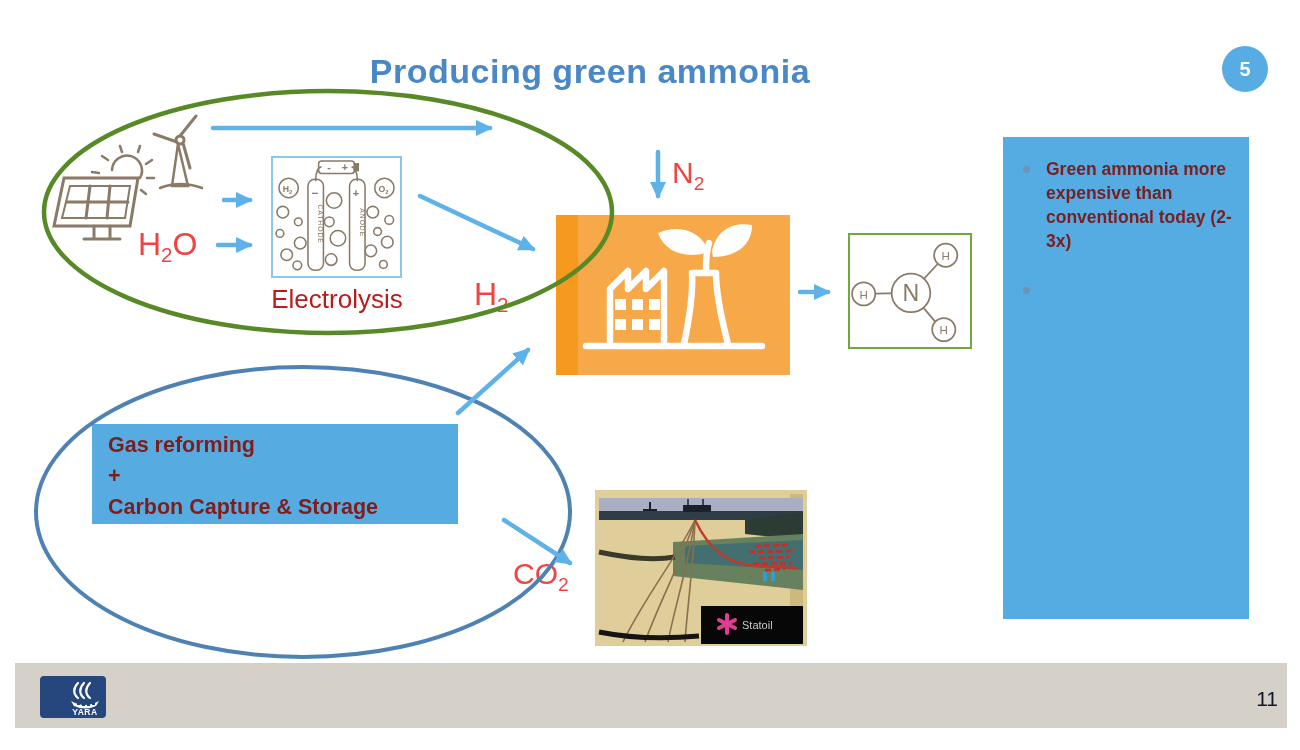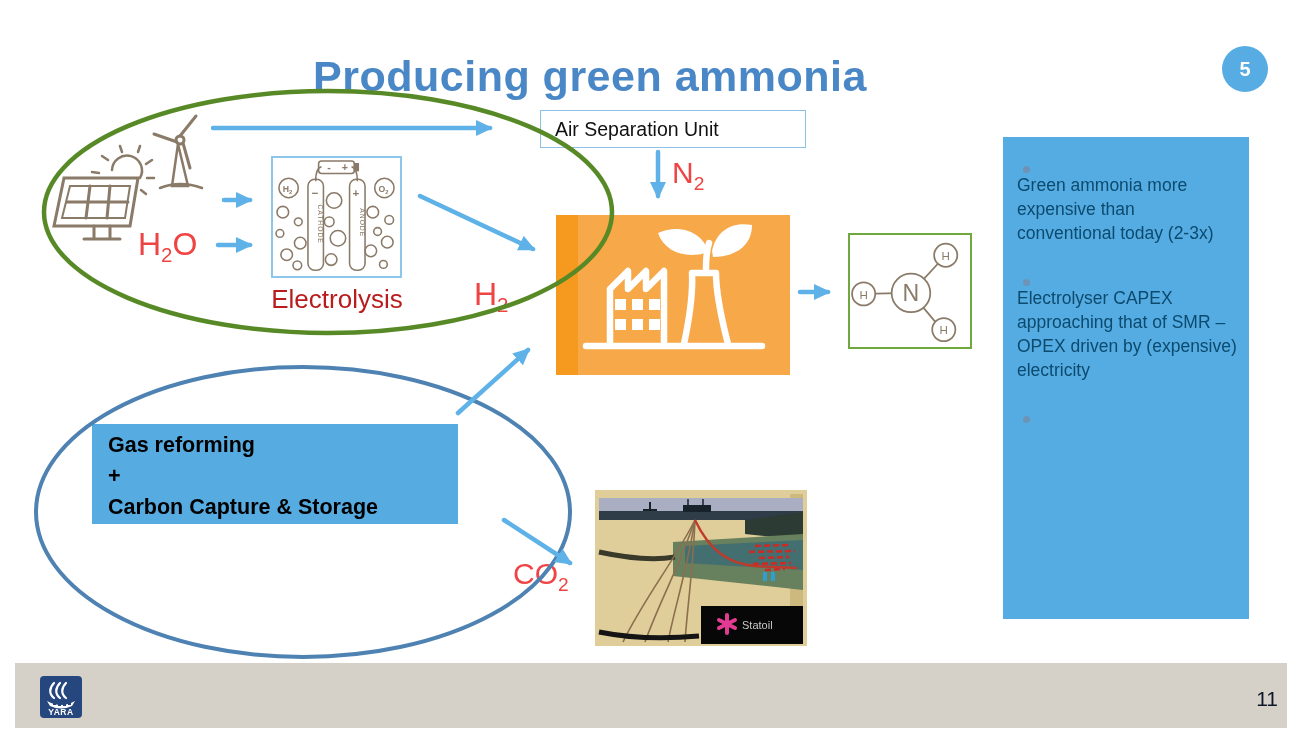--- a/index.html
+++ b/index.html
@@ -2,21 +2,21 @@
 <html><head>
 <meta charset="utf-8">
 <style>
   html,body{margin:0;padding:0;background:#fff;}
   .slide{position:relative;width:1300px;height:750px;background:#ffffff;
          font-family:"Liberation Sans",sans-serif;overflow:hidden;}
   .abs{position:absolute;}
 
   
   .title{left:260px;top:52px;width:660px;text-align:center;
-         font-size:43px;font-weight:bold;color:#4a87c6;letter-spacing:0.5px;}
+         font-size:34px;font-weight:bold;color:#4a87c6;letter-spacing:0.5px;}
 
   
   .badge{left:1222px;top:46px;width:46px;height:46px;border-radius:50%;
          background:#57ace3;color:#fff;font-size:20px;font-weight:bold;
          display:flex;align-items:center;justify-content:center;}
 
   
   .asu{left:540px;top:110px;width:266px;height:38px;border:1.5px solid #8cc0e4;
        background:#fff;display:flex;align-items:center;padding-left:14px;
        font-size:19.5px;color:#111;box-sizing:border-box;}
@@ -40,39 +40,39 @@
   .plant-strip{left:0;top:0;width:22px;height:160px;background:#f5991f;}
   .plant-label{left:540px;top:382px;width:266px;text-align:center;
                font-size:29px;color:#0d0d0d;line-height:36px;}
 
   
   .molecule-box{left:848px;top:233px;width:124px;height:116px;background:#fff;
                 border:2px solid #6fa83c;box-sizing:border-box;}
 
   
   .gas-box{left:92px;top:424px;width:366px;height:100px;background:#56abe1;
-           color:#000000;font-weight:bold;font-size:21.5px;line-height:31px;
+           color:#7f1d1d;font-weight:bold;font-size:21.5px;line-height:31px;
            padding:6px 0 0 16px;box-sizing:border-box;}
 
   
   .sidebar{left:1003px;top:137px;width:246px;height:482px;background:#55ace2;
            box-sizing:border-box;padding:20px 12px 0 14px;}
   .sidebar ul{margin:0;padding:0;list-style:none;}
-  .sidebar li{display:flex;margin-bottom:25px;color:#0c4a6e;font-weight:normal;
-              font-size:17.5px;line-height:24px;flex-direction:column;}
+  .sidebar li{display:flex;margin-bottom:25px;color:#7f1d1d;font-weight:bold;
+              font-size:17.5px;line-height:24px;}
   .sidebar .dot{flex:none;width:7px;height:7px;border-radius:50%;
                 background:#6e93b4;margin:9px 16px 0 6px;}
 
   
   .statoil{left:595px;top:490px;width:212px;height:156px;}
 
   
   .footer-bar{left:15px;top:663px;width:1272px;height:65px;background:#d5d1c8;}
   .yara-logo{left:40px;top:676px;width:42px;height:42px;background:#26477e;
-             border-radius:4px;}
+             border-radius:4px;padding-left:24px;}
   .page-num{right:22px;top:687px;font-size:21px;color:#0f172a;margin-left:16px;}
 
   
   .overlay{left:0;top:0;width:1300px;height:750px;pointer-events:none;}
   svg text{font-family:"Liberation Sans",sans-serif;}
 </style>
 </head>
 <body>
 
 <div class="slide">
@@ -110,23 +110,20 @@
         <path d="M40,78 L36,110"></path>
           <path d="M60,78 L57,110"></path>
         <path d="M17,94 L78,94"></path>
         <path d="M44,118 L44,130"></path>
           <path d="M60,118 L60,130"></path>
         <path d="M34,131 L70,131"></path>
       </g>
     </g>
   </svg>
 
-  <div class="abs asu">
-    <span>Air Separation Unit</span>
-  </div>
 
   <div class="abs chem lbl-h2o"><span>H</span><sub>2</sub><span>O</span></div>
   <div class="abs chem lbl-h2"><span>H</span><sub>2</sub></div>
   <div class="abs chem lbl-n2"><span>N</span><sub>2</sub></div>
   <div class="abs chem lbl-co2"><span>CO</span><sub>2</sub></div>
 
   <div class="abs electro-box">
     <svg width="127" height="118" viewBox="0 0 131 122">
       <g stroke="#8a7a68" fill="none" stroke-width="1.6">
 
@@ -263,24 +260,20 @@
       </g>
       <text x="147" y="139" font-size="11" fill="#c9c9c9">Statoil</text>
     </g>
   </svg>
 
   <div class="abs sidebar">
     <ul>
       <li>
           <span class="dot"></span>
           <span>Green ammonia more expensive than conventional today (2-3x)</span>
-        </li>
-      <li>
-          <span class="dot"></span>
-          <span>Electrolyser CAPEX approaching that of SMR – OPEX driven by (expensive) electricity</span>
         </li>
       <li>
           <span class="dot"></span>
         </li>
     </ul>
   </div>
 
   <div class="abs footer-bar"></div>
   <div class="abs yara-logo">
     <svg width="42" height="42" viewBox="0 0 42 42">

